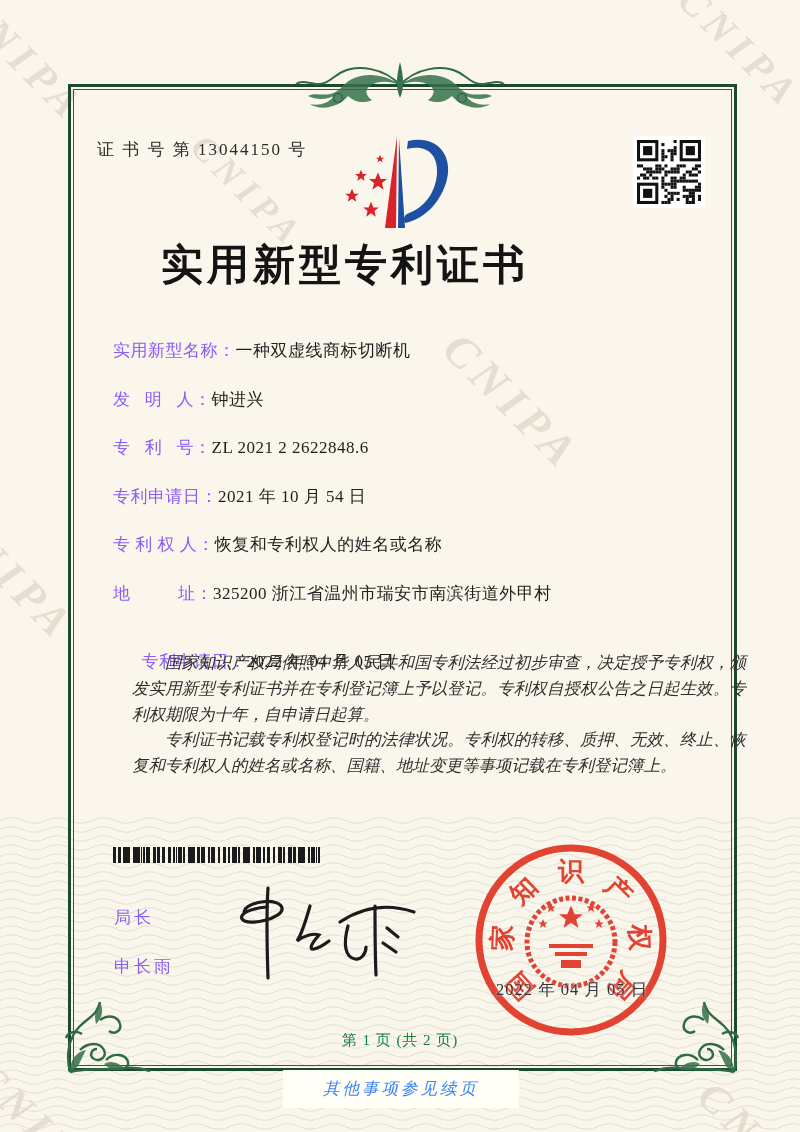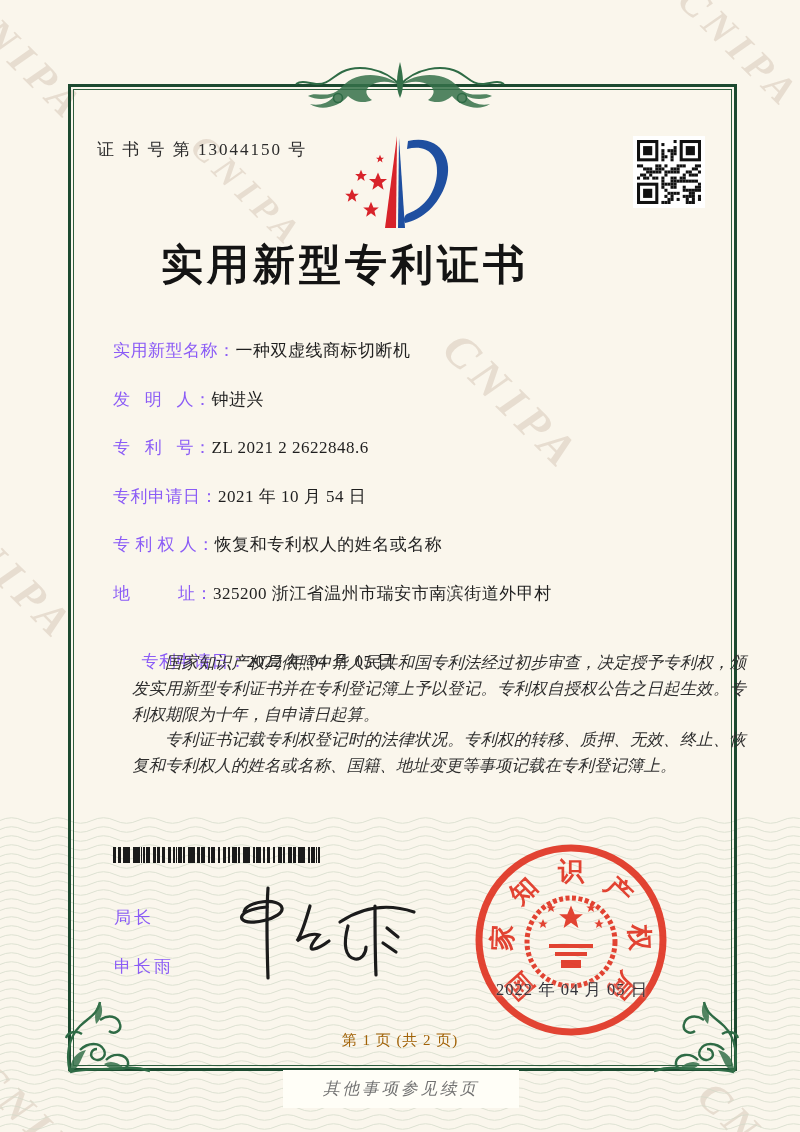--- a/index.html
+++ b/index.html
@@ -81,28 +81,28 @@
   
   .seal { position:absolute; left:467px; top:840px; z-index:3; }
   .seal-date {
     position:absolute; left:496px; top:979px; width:190px; z-index:4;
     font-size:16.5px; color:#33343b; letter-spacing:1px; white-space:pre;
     text-shadow:0 0 3px #faf6ec;
   }
   
   .page-info {
     position:absolute; left:0; top:1031px; width:800px; z-index:3;
-    text-align:center; font-size:15px; color:#a16207; letter-spacing:1px; white-space:pre;
+    text-align:center; font-size:15px; color:#15803d; letter-spacing:1px; white-space:pre;
   }
   .footer-box {
     position:absolute; left:283px; top:1070px; width:236px; height:38px; z-index:3;
     background:#fffef7; display:flex; align-items:center; justify-content:center;
   }
   .footer-note {
-    font-size:16.5px; font-style:italic; color:#737373; letter-spacing:3px;
+    font-size:16.5px; font-style:italic; color:#3b82f6; letter-spacing:3px;
   }
 </style>
 </head>
 <body>
 
 <div class="page">
 
   <span class="watermark" style="left:-18px; top:-16px; font-size:42px;">CNIPA</span>
   <span class="watermark" style="left:212px; top:126px; font-size:36px;">CNIPA</span>
   <span class="watermark" style="left:702px; top:-24px; font-size:40px;">CNIPA</span>

